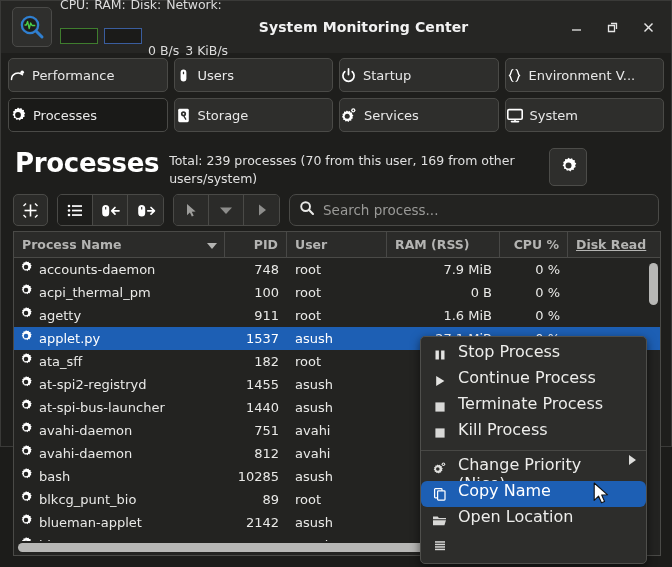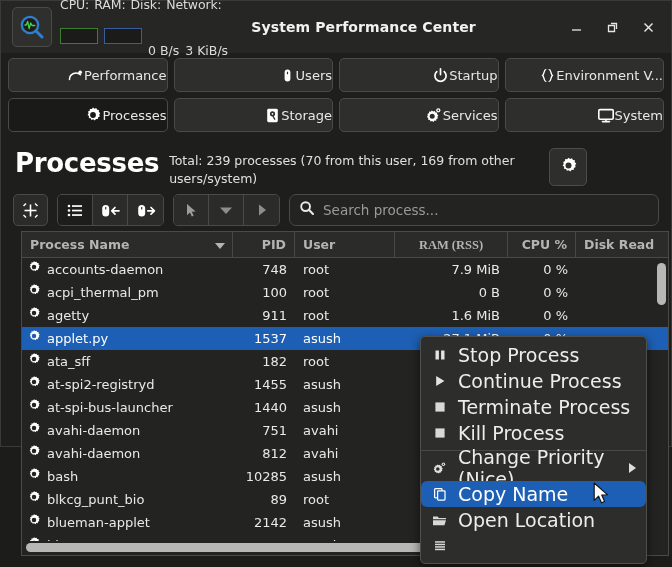--- a/index.html
+++ b/index.html
@@ -82,22 +82,22 @@
 
   
   .tabwrap { padding: 5px 7px 0 7px; }
   .tabrow { display: flex; gap: 6px; margin-bottom: 6px; }
   .tab {
     flex: 1 1 0;
     height: 34px;
     background: #2e2e2c;
     border: 1px solid #4a4a47;
     border-radius: 5px;
-    display: flex; align-items: center; justify-content: flex-end;
-    gap: 0;
+    display: flex; align-items: center; justify-content: flex-start;
+    gap: 6px;
     color: #e8e8e8;
     font-size: 13px;
     overflow: hidden;
     white-space: nowrap;
   }
   .tab.active { background: #1a1a18; border-color: #4a4a47; }
   .tab .ico { display: flex; align-items: center; flex: none; }
 
   
   .pagehead {
@@ -173,21 +173,20 @@
   .searchbox .ph { font-size: 13.5px; color: #9a9a98; }
 
   
   .tablewrap {
     position: absolute;
     left: 12px; top: 230px;
     width: 648px; height: 325px;
     background: #232321;
     border: 1px solid #4a4a47;
     overflow: hidden;
-    margin-left: 8px;
   }
   .thead {
     display: flex;
     height: 26px;
     background: #2b2b29;
     border-bottom: 1px solid #4a4a47;
     align-items: center;
   }
   .th {
     font-size: 12.5px;
@@ -198,23 +197,23 @@
     line-height: 26px;
     border-right: 1px solid #484846;
     overflow: hidden;
     white-space: nowrap;
     flex: none;
     position: relative;
   }
   .th.c0 { width: 211px; }
   .th.c1 { width: 62px; text-align: right; }
   .th.c2 { width: 100px; }
-  .th.c3 { width: 113px; text-align: center; font-family: Liberation Serif, serif; }
+  .th.c3 { width: 113px; text-align: left; }
   .th.c4 { width: 68px; text-align: right; }
-  .th.c5 { width: 88px; border-right: none; }
+  .th.c5 { width: 88px; border-right: none; text-decoration: underline; }
   .sort-caret {
     position: absolute; right: 7px; top: 11px;
     width: 0; height: 0;
     border-left: 5px solid transparent;
     border-right: 5px solid transparent;
     border-top: 6px solid #b4b4b2;
   }
   .tbody {
     position: relative;
     height: 283px;
@@ -268,25 +267,25 @@
     left: 419px; top: 335px;
     width: 227px;
     background: #2d2d2b;
     border: 1px solid #4f4f4c;
     border-radius: 5px;
     padding: 5px 0 4px 0;
     box-shadow: 0 3px 10px rgba(0,0,0,0.55);
     z-index: 40;
   }
   .mi {
-    display: flex; align-items: center;
+    display: flex; 
     height: 26px;
     padding: 0 10px;
     gap: 10px;
-    font-size: 19px;
+    font-size: 16px;
     color: #ededeb;
     position: relative;
   }
   .mi.hl { background: #1d5fb4; color: #ffffff; border-radius: 6px; }
   .mi .micon { width: 17px; display: flex; align-items: center; justify-content: center; flex: none; }
   .mi .mlabel { flex: 1; }
   .msep { height: 1px; background: #484845; margin: 4px 0; }
   .submenu-arrow {
     width: 0; height: 0;
     border-top: 5px solid transparent;
@@ -320,21 +319,21 @@
         <span>Network:</span>
       </div>
       <div class="sysmon-vals">
         <div class="mini-graph cpu"></div>
         <div class="mini-graph ram"></div>
         <span class="rate">0 B/s</span>
         <span class="rate">3 KiB/s</span>
       </div>
     </div>
 
-    <div class="win-title">System Performance Center</div>
+    <div class="win-title">System Monitoring Center</div>
 
     <div class="wbtns">
       <div class="wbtn">
         <svg width="15" height="15" viewBox="0 0 15 15">
             <line x1="3" y1="10" x2="12" y2="10" stroke="#e6e6e6" stroke-width="1.3"></line>
           </svg>
       </div>
       <div class="wbtn">
         <svg width="15" height="15" viewBox="0 0 15 15">
           <path d="M3.5 5.5 h6 v6 h-6 z" fill="none" stroke="#e6e6e6" stroke-width="1.3"></path>

